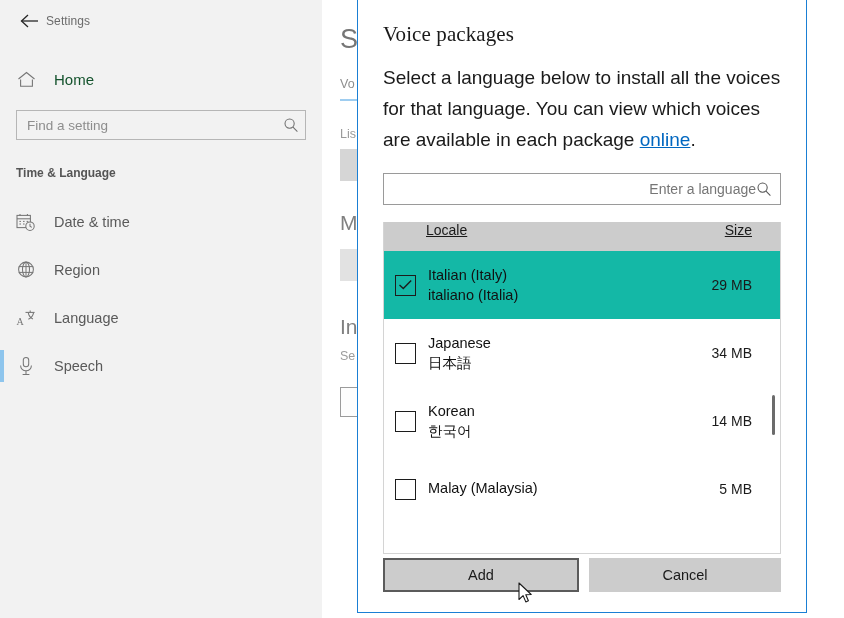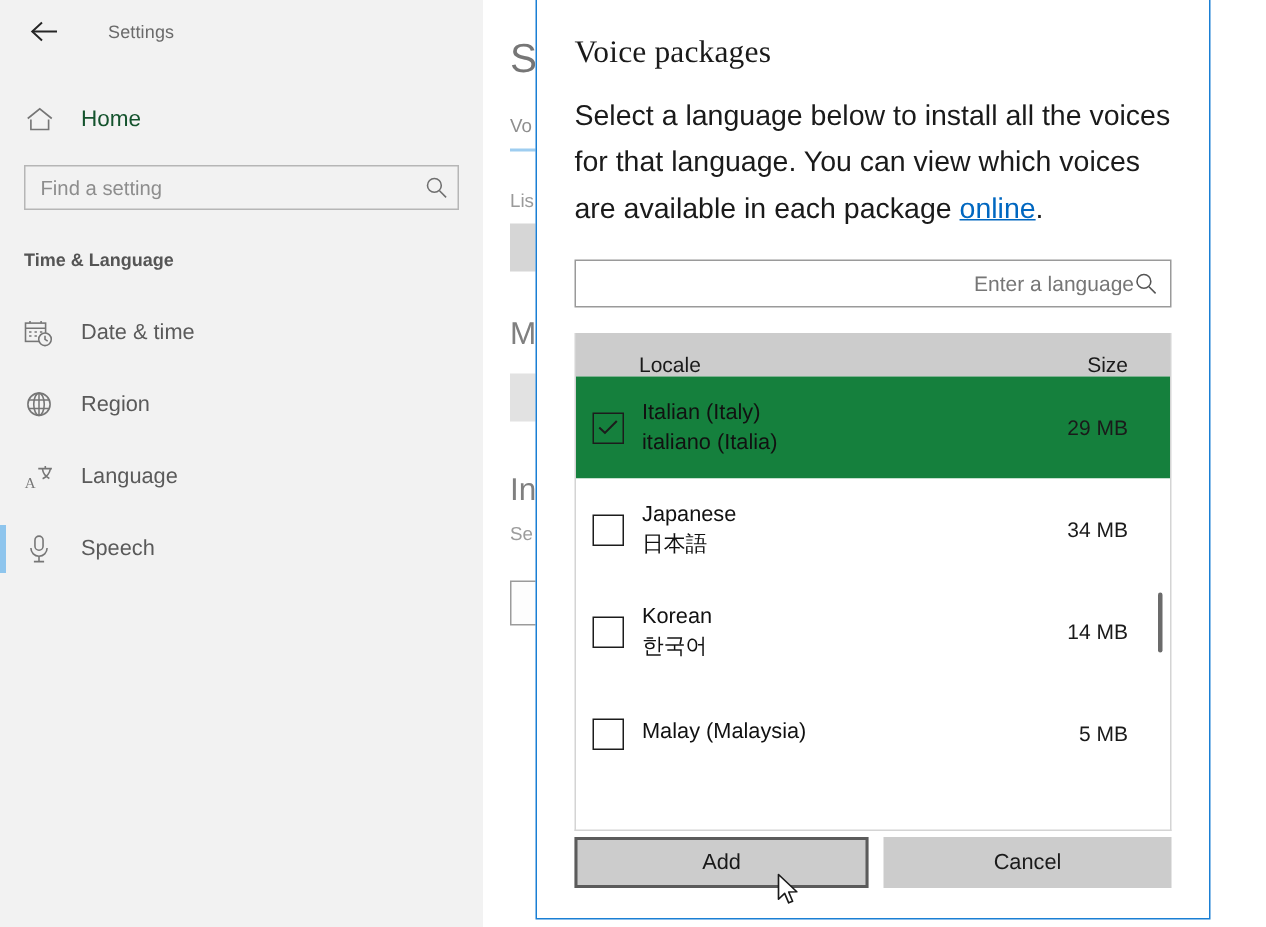--- a/index.html
+++ b/index.html
@@ -33,21 +33,21 @@
     width: 34px; height: 30px;
     display: flex; align-items: center; justify-content: center;
     color: #333;
     font-size: 17px;
     line-height: 1;
     cursor: default;
   }
   .app-title {
     font-size: 12px;
     color: #6b6b6b;
-    margin-left: 26px;
+    margin-left: 0;
     letter-spacing: .1px;
   }
   .nav-home {
     display: flex; align-items: center;
     height: 38px;
     margin-top: 18px;
     padding-left: 16px;
     gap: 18px;
   }
   .nav-ico {
@@ -184,36 +184,37 @@
     border: 1px solid #d4d4d4;
     border-top: none;
     background: #fff;
     position: relative;
     flex: 0 0 332px;
     overflow: hidden;
   }
   .list-head {
     height: 29px;
     background: #cccccc;
-    display: flex; align-items: flex-end;
+    display: flex; align-items: flex-start;
     font-size: 14px;
     color: #1a1a1a;
+    text-decoration: underline;
   }
   .lh-locale { padding-left: 42px; }
   .lh-size { margin-left: auto; padding-right: 28px; }
 
   .rows { position: relative; }
   .row {
     height: 68px;
     display: flex; align-items: center;
     background: #ffffff;
     padding-left: 11px;
     padding-right: 0;
   }
-  .row.selected { background: #15803d; }
+  .row.selected { background: #14b8a6; }
   .cb {
     width: 21px; height: 21px;
     border: 1.6px solid #1c1c1c;
     background: transparent;
     flex: 0 0 21px;
     display: flex; align-items: center; justify-content: center;
     margin-right: 12px;
   }
   .cb svg { display: none; }
   .cb.checked svg { display: block; }

